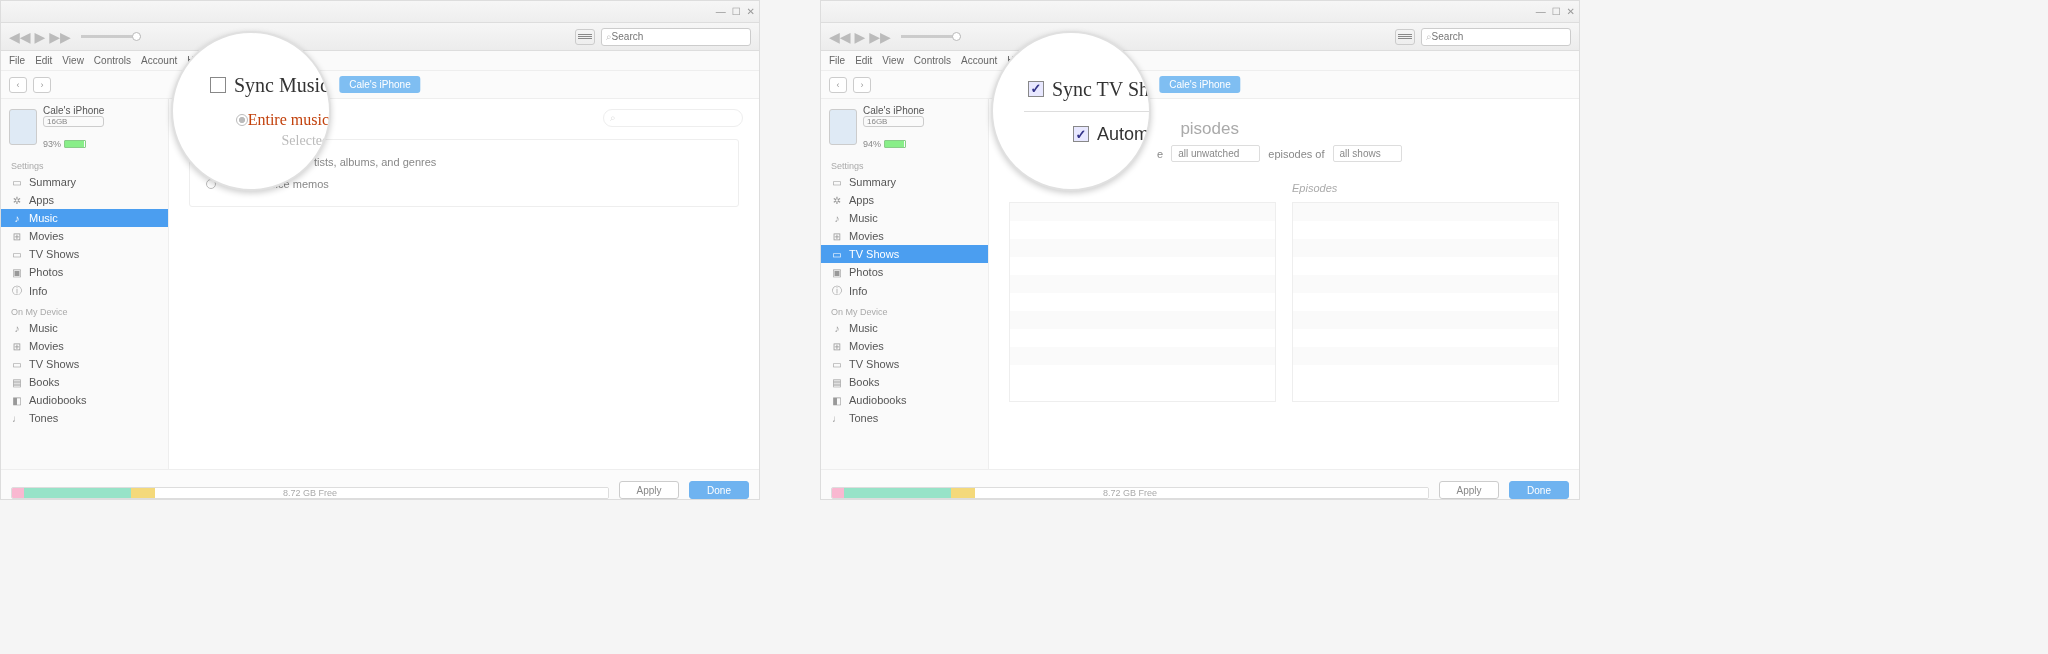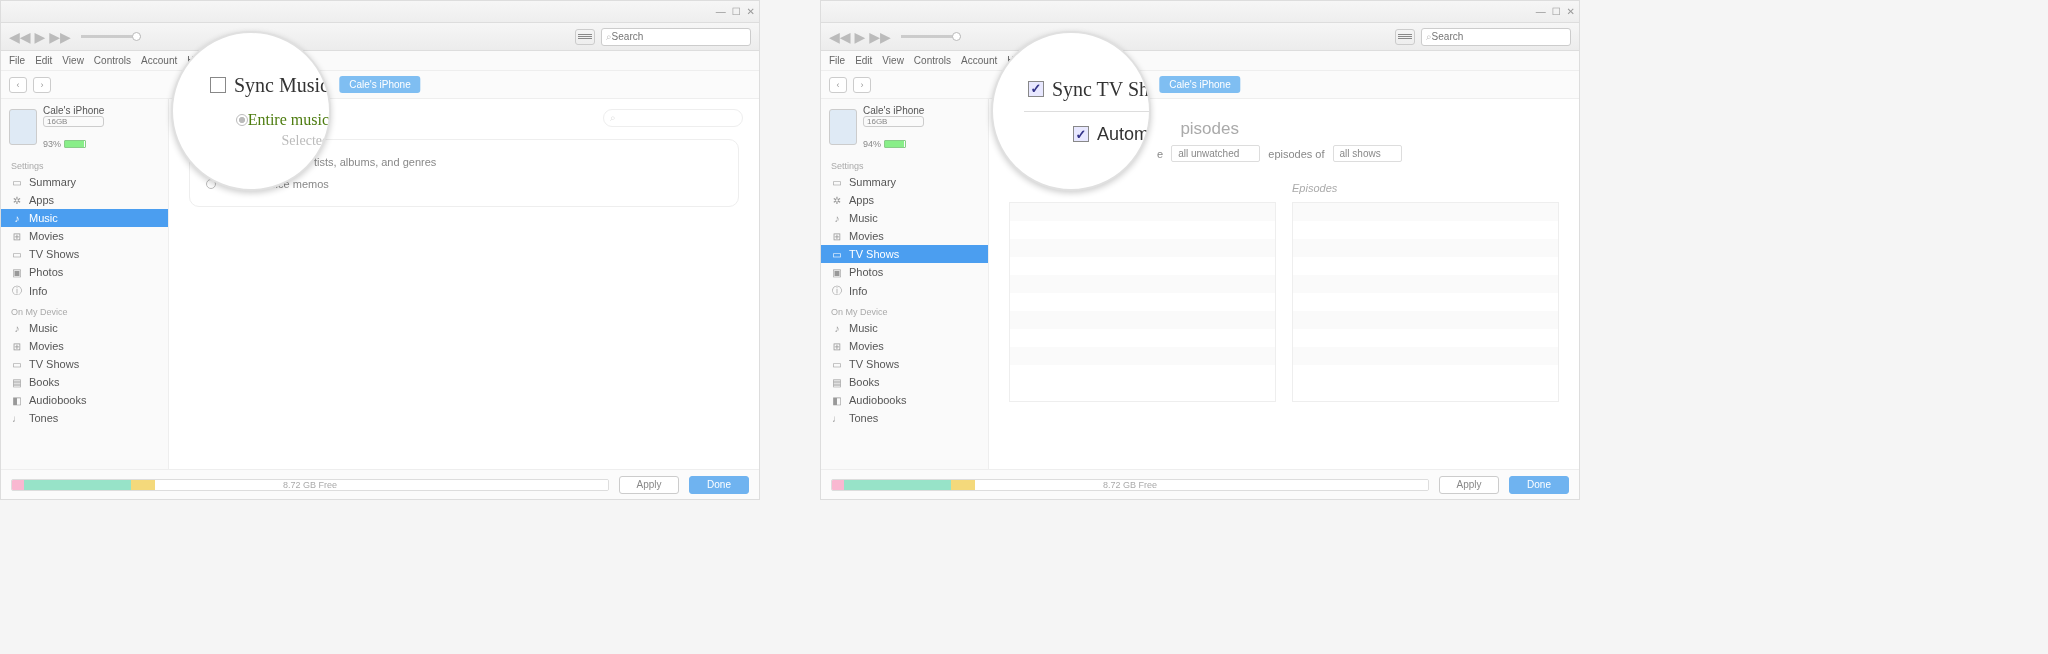--- a/index.html
+++ b/index.html
@@ -146,21 +146,21 @@
       width: 140px; height: 18px;
       border: 1px solid #eee;
       border-radius: 9px;
       display: flex; align-items: center;
       padding: 0 6px;
       background: #fff;
     }
     .opt-block {
       margin: 40px 20px 0 20px;
       border: 1px solid #eee;
-      border-radius: 10px;
+      border-radius: 3px;
       padding: 16px;
       display: flex;
       flex-direction: column;
       gap: 10px;
     }
     .opt-row { display: flex; align-items: center; gap: 8px; font-size: 11px; color: #888; }
     .radio { width: 10px; height: 10px; border: 1px solid #bbb; border-radius: 50%; display:inline-block; }
     .radio.on { background: radial-gradient(circle, #888 40%, #fff 45%); }
     
     .tv-header {
@@ -201,21 +201,21 @@
       flex: 1;
       min-height: 200px;
       background: #fff;
     }
     .tv-list .row { height: 18px; background: #fafafa; }
     .tv-list .row:nth-child(even){ background: #fff; }
     .footer {
       height: 30px;
       border-top: 1px solid #eee;
       display: flex;
-      align-items: center;
+      align-items: flex-end;
       padding: 0 10px;
       gap: 10px;
     }
     .storage-bar {
       flex: 1;
       height: 12px;
       border: 1px solid #ddd;
       border-radius: 2px;
       display: flex;
       overflow: hidden;
@@ -256,21 +256,21 @@
     .chkbox {
       width: 16px; height: 16px;
       border: 1px solid #888;
       background: #fff;
       display: inline-flex;
       align-items: center;
       justify-content: center;
     }
     .chkbox.checked { background: #e8e8ff; }
     .chkbox.checked::after { content: "✓"; color: #338; font-weight: bold; font-size: 13px; }
-    .lens-sub { margin-top: 14px; font-size: 16px; font-family: Georgia, serif; color: #4d7c0f; display: flex; align-items: center; gap: 0; }
+    .lens-sub { margin-top: 14px; font-size: 16px; font-family: Georgia, serif; color: #c2410c; display: flex; align-items: center; gap: 0; }
     .lens-sub2 { margin-top: 4px; font-size: 14px; font-family: Georgia, serif; color: #bbb; }
     .mini-radio { width: 12px; height: 12px; border: 1px solid #bbb; border-radius: 50%; background: radial-gradient(circle, #bbb 40%, #fff 45%);}
     .lens2-row2 { margin-top: 12px; display: flex; align-items: center; gap: 8px; font-size: 18px; font-family: Liberation Sans, sans-serif; color: #333; }
   </style>
 </head>
 <body>
 
 <div class="window">
   <div class="titlebar">
     <span class="win-ctrl">—</span>

